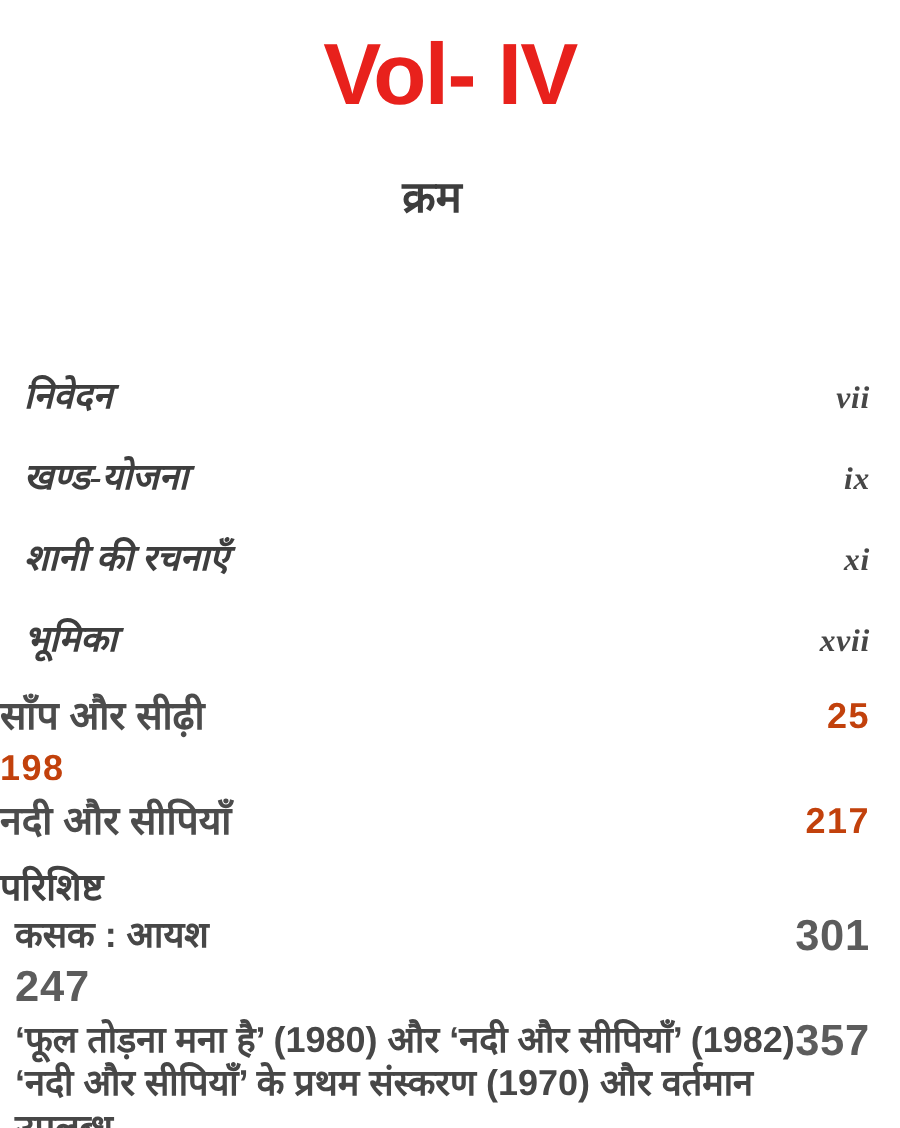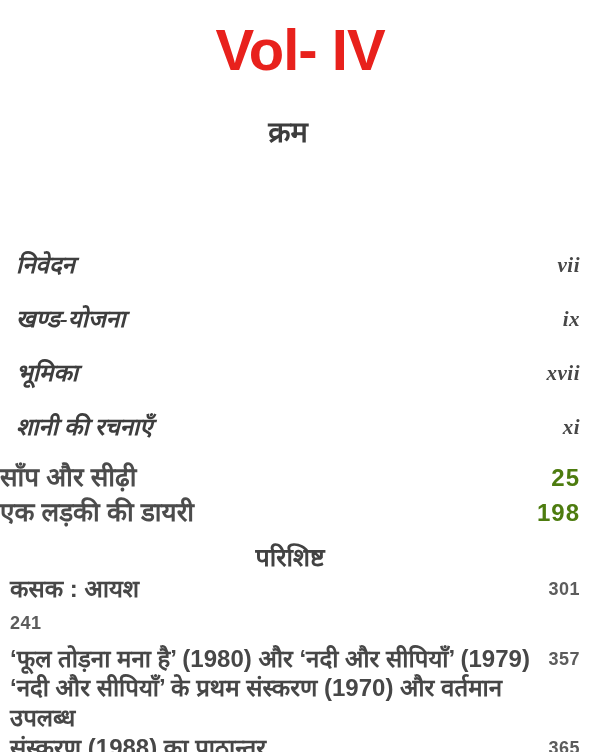--- a/index.html
+++ b/index.html
@@ -58,47 +58,46 @@
   }
   
   .chapters { margin-top: 16px; }
   .ch-row {
     line-height: 35px;
     font-size: 26px;
     color: #4c4c4c;
   }
   .ch-page {
     font-size: 24px;
-    color: #4d7c0f;
+    color: #c2410c;
     letter-spacing: 1px;
   }
   
   .appendix { margin-top: 12px; }
   .ap-heading {
     font-size: 25px;
     line-height: 30px;
     color: #424242;
-    text-align: center;
   }
   .ap-item {
     padding-left: 10px;
     font-size: 24px;
     line-height: 30px;
     color: #474747;
   }
   .ap-item:nth-of-type(2) { margin-top: 2px; }
   .ap-item:nth-of-type(3) { margin-top: 4px; }
   .ap-item:nth-of-type(4) { margin-top: 6px; }
   .ap-item:nth-of-type(5) { margin-top: -1px; }
   .ap-title {
     white-space: pre-line;
     max-width: 545px;
   }
   .ap-page {
-    font-size: 18px;
+    font-size: 29px;
     color: #5c5c5c;
     letter-spacing: 0.5px;
     line-height: 30px;
   }
 </style>
 </head>
 <body>
 
 <div class="page">
 
@@ -111,51 +110,54 @@
     <div class="front-matter">
       <div class="row fm-row">
         <span class="fm-title">निवेदन</span>
         <span class="fm-page">vii</span>
       </div>
       <div class="row fm-row">
         <span class="fm-title">खण्ड-योजना</span>
         <span class="fm-page">ix</span>
       </div>
       <div class="row fm-row">
+        <span class="fm-title">शानी की रचनाएँ</span>
+        <span class="fm-page">xi</span>
+      </div>
+      <div class="row fm-row">
         <span class="fm-title">भूमिका</span>
         <span class="fm-page">xvii</span>
-      </div>
-      <div class="row fm-row">
-        <span class="fm-title">शानी की रचनाएँ</span>
-        <span class="fm-page">xi</span>
       </div>
     </div>
 
     <div class="chapters">
       <div class="row ch-row">
         <span class="ch-title">साँप और सीढ़ी</span>
         <span class="ch-page">25</span>
       </div>
       <div class="row ch-row">
-        <span class="ch-title">एक लड़की की डायरी</span>
         <span class="ch-page">198</span>
+      </div>
+      <div class="row ch-row">
+        <span class="ch-title">नदी और सीपियाँ</span>
+        <span class="ch-page">217</span>
       </div>
     </div>
 
     <div class="appendix">
       <div class="ap-heading">परिशिष्ट</div>
       <div class="row ap-item">
         <span class="ap-title">कसक : आयश</span>
         <span class="ap-page">301</span>
       </div>
       <div class="row ap-item">
-        <span class="ap-page">241</span>
+        <span class="ap-page">247</span>
       </div>
       <div class="row ap-item">
-        <span class="ap-title">‘फूल तोड़ना मना है’ (1980) और ‘नदी और सीपियाँ’ (1979)</span>
+        <span class="ap-title">‘फूल तोड़ना मना है’ (1980) और ‘नदी और सीपियाँ’ (1982)</span>
         <span class="ap-page">357</span>
       </div>
       <div class="row ap-item">
         <span class="ap-title">‘नदी और सीपियाँ’ के प्रथम संस्करण (1970) और वर्तमान उपलब्ध
 संस्करण (1988) का पाठान्तर</span>
         <span class="ap-page">365</span>
       </div>
     </div>
 
   </div>

